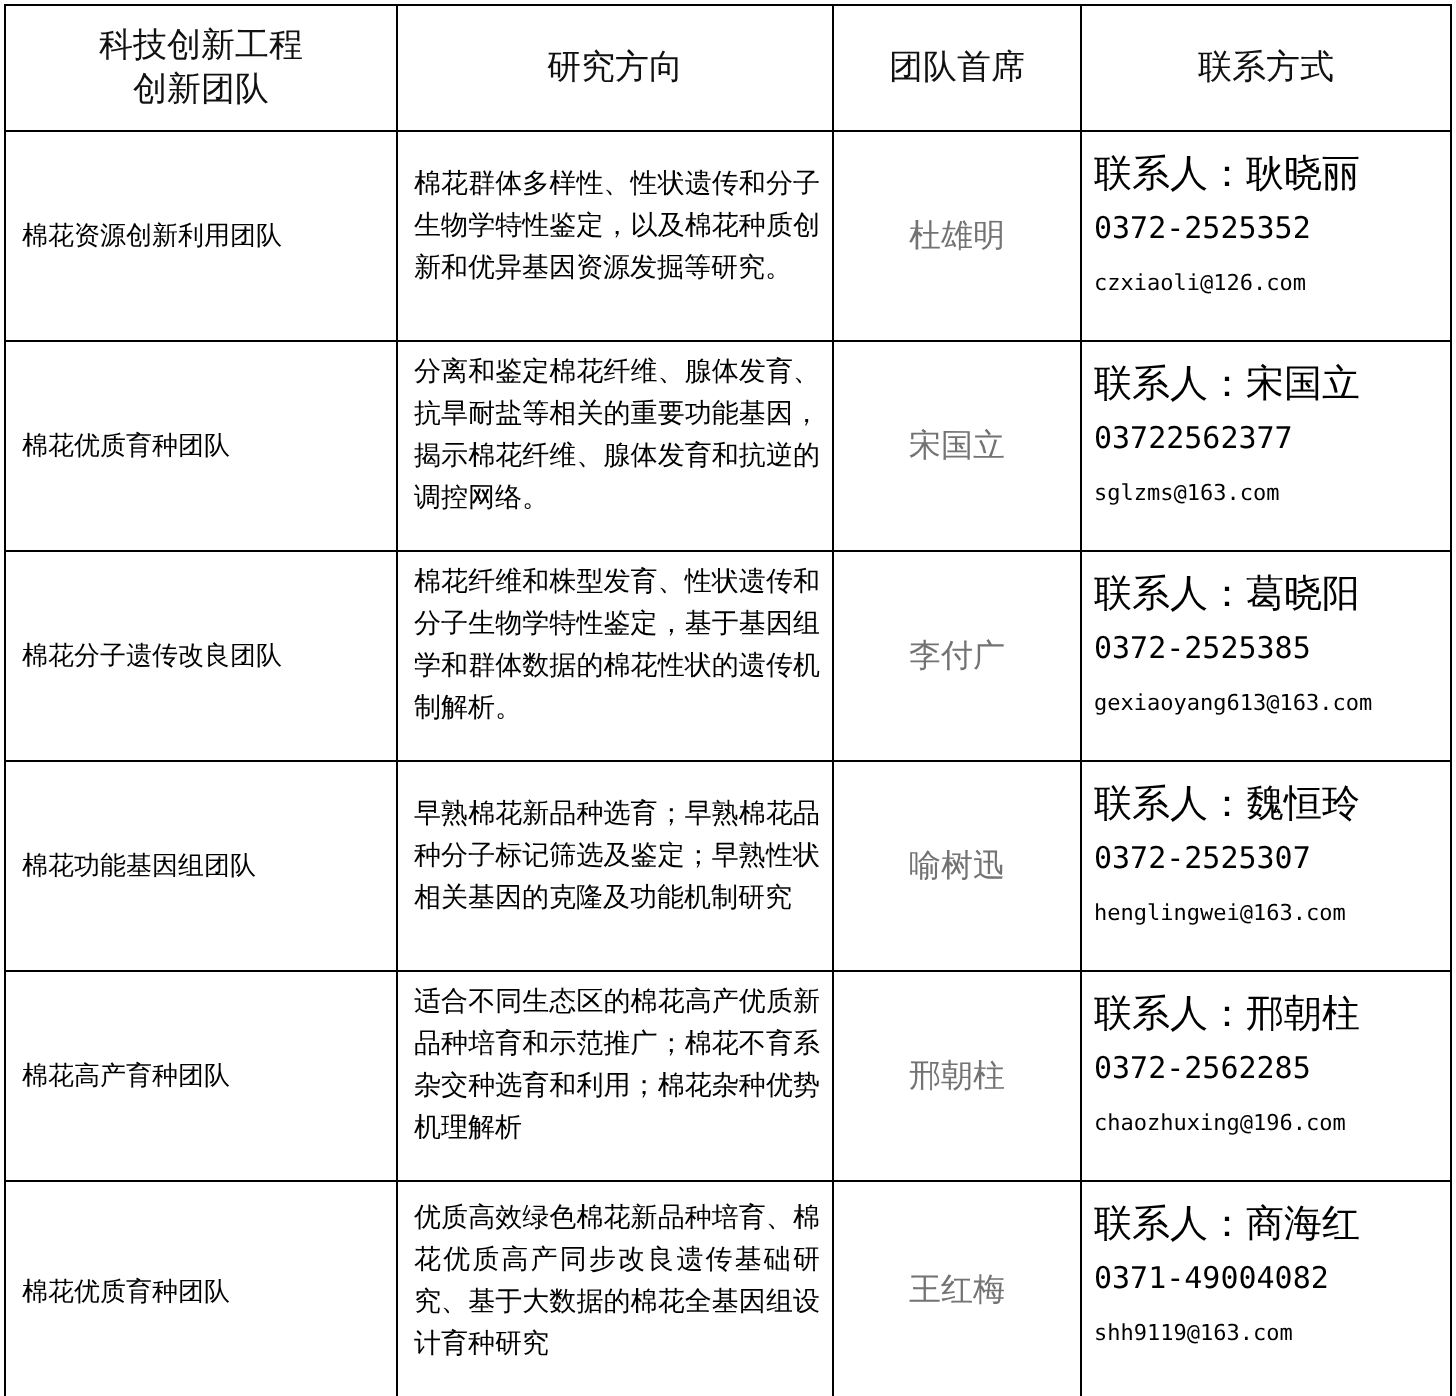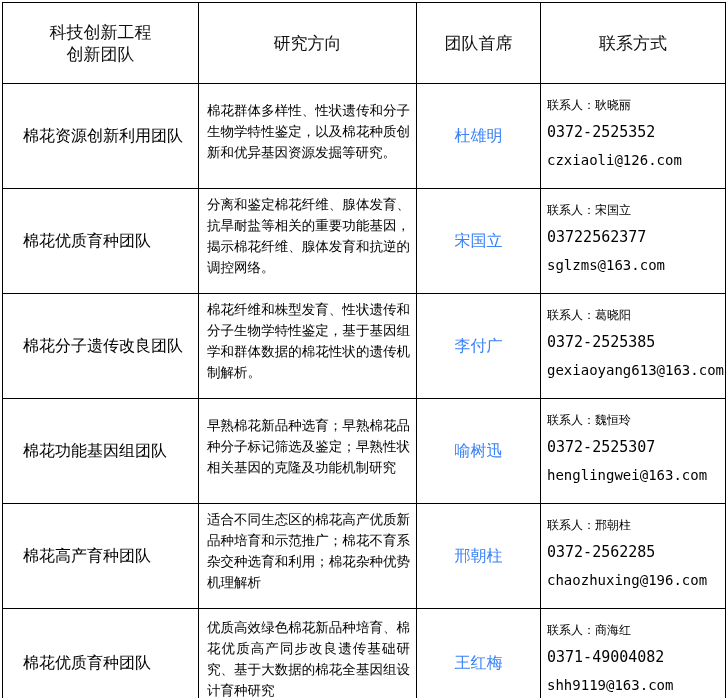--- a/index.html
+++ b/index.html
@@ -1,31 +1,31 @@
 <!DOCTYPE html>
 <html><head>
 <meta charset="utf-8">
 <style>
   html, body { margin: 0; padding: 0; background: #ffffff; }
   body { width: 728px; height: 698px; overflow: hidden; position: relative;
          font-family: "DejaVu Sans", "Liberation Sans", sans-serif; color: #000; }
   table { position: absolute; left: 2px; top: 2px; border-collapse: collapse; table-layout: fixed; }
   td, th { border: 1px solid #000; padding: 0; vertical-align: middle; }
   col.c1 { width: 196px; } col.c2 { width: 218px; } col.c3 { width: 124px; } col.c4 { width: 185px; }
-  tr.head { height: 81px; }
+  tr.head { height: 63px; }
   tr.row { height: 105px; }
   tr.row.last { height: 110px; }
   th { font-weight: normal; font-size: 17px; text-align: center; line-height: 22px; color: #111; }
-  td.team { font-size: 16px; padding-left: 20px; text-align: left; }
+  td.team { font-size: 13px; padding-left: 8px; text-align: left; }
   td.dir { font-size: 13.5px; line-height: 21px; padding: 4px 6px 14px 8px; text-align: justify; margin-left: 44px; }
-  td.chief { font-size: 16px; text-align: center; color: #3b82f6; }
+  td.chief { font-size: 16px; text-align: center; color: #737373; }
   td.contact { padding: 2px 0 10px 6px; vertical-align: top; }
-  .c-person { font-size: 12px; margin-top: 6px; height: 26px; line-height: 26px; }
+  .c-person { font-size: 19px; margin-top: 6px; height: 26px; line-height: 26px; }
   .c-phone { font-family: "DejaVu Sans Mono", "Liberation Mono", monospace; font-size: 15px; height: 28px; line-height: 28px; }
-  .c-email { font-family: "DejaVu Sans Mono", "Liberation Mono", monospace; font-size: 14px; height: 28px; line-height: 28px; }
+  .c-email { font-family: "DejaVu Sans Mono", "Liberation Mono", monospace; font-size: 11px; height: 28px; line-height: 28px; }
 </style>
 </head>
 <body>
 
 <table>
   <colgroup>
       <col class="c1">
       <col class="c2">
       <col class="c3">
       <col class="c4">

